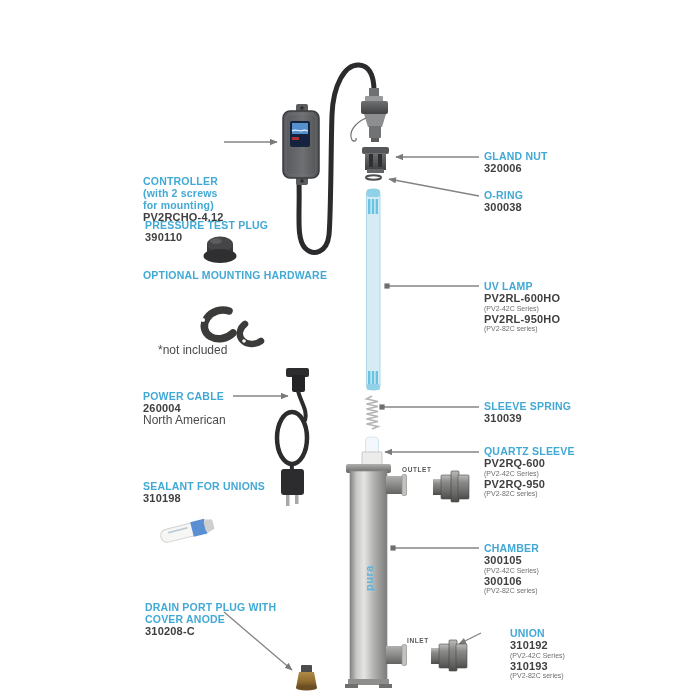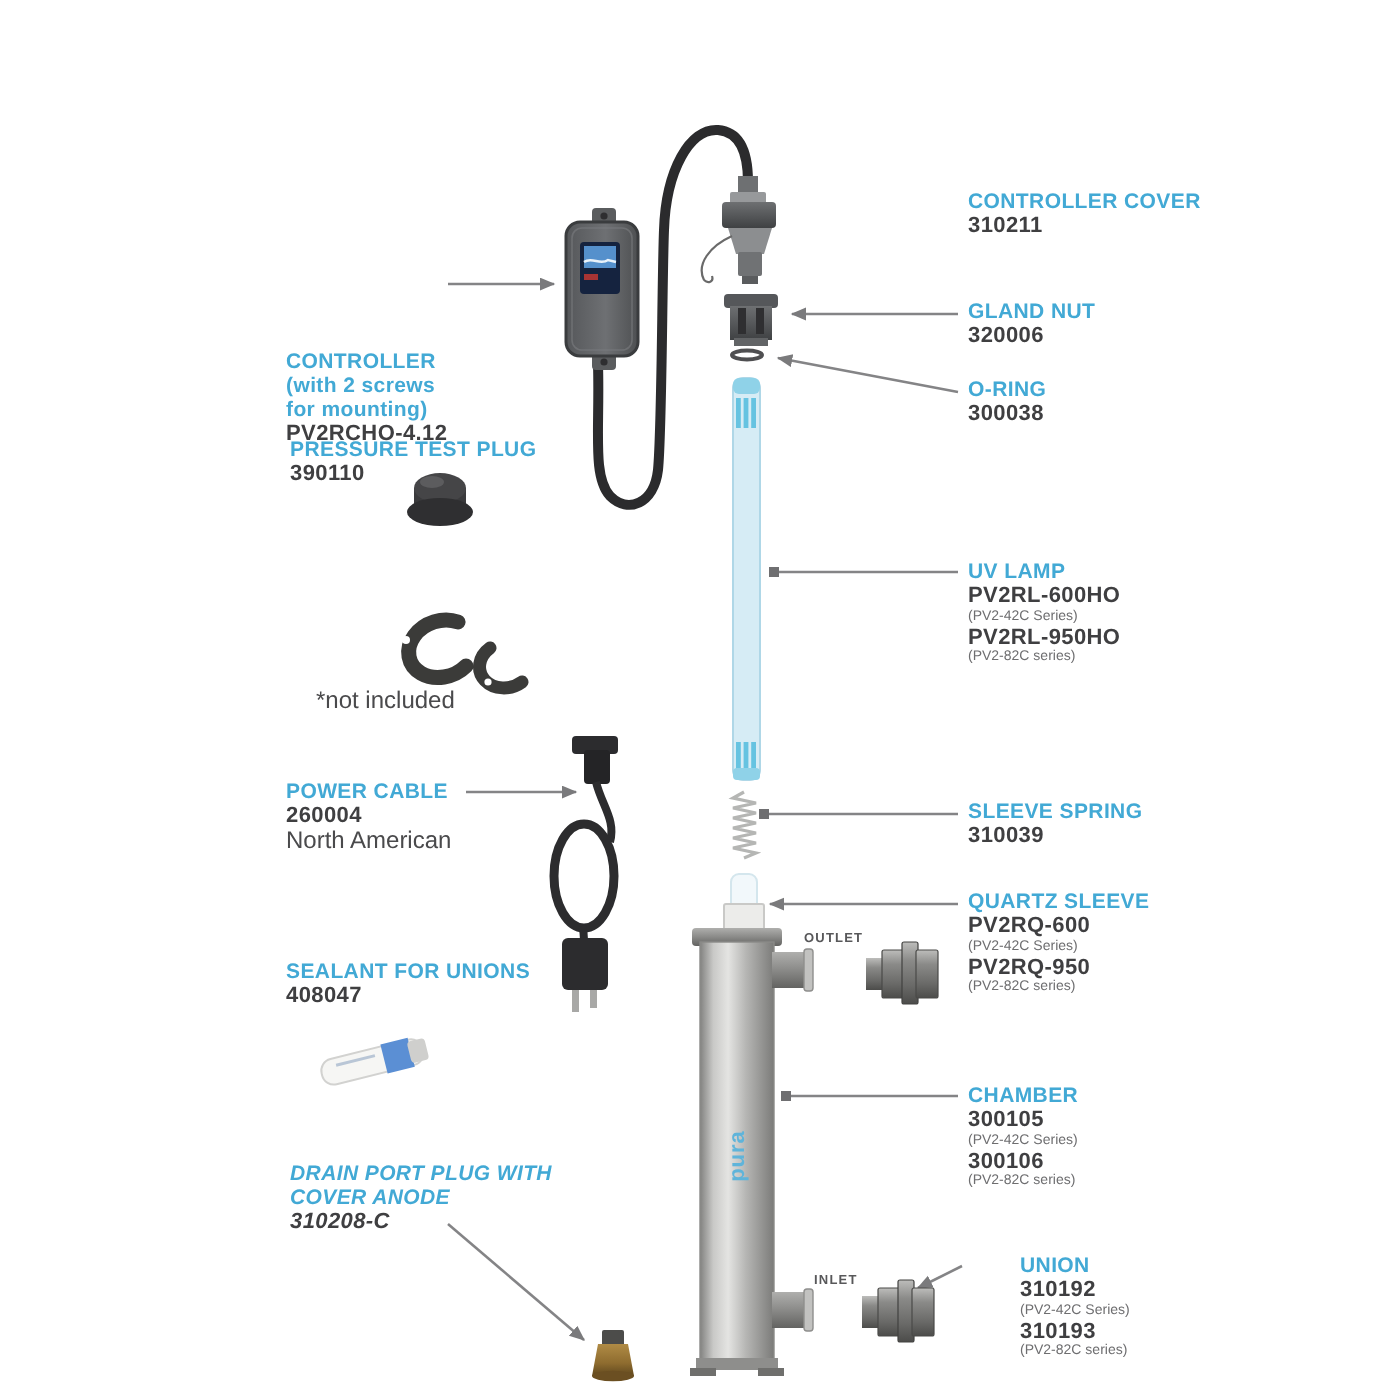--- a/index.html
+++ b/index.html
@@ -210,44 +210,41 @@
     <div class="co-title">for mounting)</div>
     <div class="co-part">PV2RCHO-4.12</div>
   </div>
 
   <div class="callout" style="left:145px;top:219px;">
     <div class="co-title">PRESSURE TEST PLUG</div>
     <div class="co-part">390110</div>
   </div>
 
   <div class="callout" style="left:143px;top:269px;">
+    <div class="co-title">OPTIONAL MOUNTING HARDWARE</div>
   </div>
   <div class="co-note" style="left:158px;top:345px;">*not included</div>
 
   <div class="callout" style="left:143px;top:390px;">
     <div class="co-title">POWER CABLE</div>
     <div class="co-part">260004</div>
     <div class="co-note" style="position:static;">North American</div>
   </div>
 
   <div class="callout" style="left:143px;top:480px;">
     <div class="co-title">SEALANT FOR UNIONS</div>
-    <div class="co-part">408047</div>
-  </div>
-
-  <div class="callout" style="left:145px;top:581px;font-style:italic;">
+    <div class="co-part">310198</div>
+  </div>
+
+  <div class="callout" style="left:145px;top:601px;">
     <div class="co-title">DRAIN PORT PLUG WITH</div>
     <div class="co-title">COVER ANODE</div>
     <div class="co-part">310208-C</div>
   </div>
 
-  <div class="callout" style="left:484px;top:95px;">
-    <div class="co-title">CONTROLLER COVER</div>
-    <div class="co-part">310211</div>
-  </div>
 
   <div class="callout" style="left:484px;top:150px;">
     <div class="co-title">GLAND NUT</div>
     <div class="co-part">320006</div>
   </div>
 
   <div class="callout" style="left:484px;top:189px;">
     <div class="co-title">O-RING</div>
     <div class="co-part">300038</div>
   </div>

